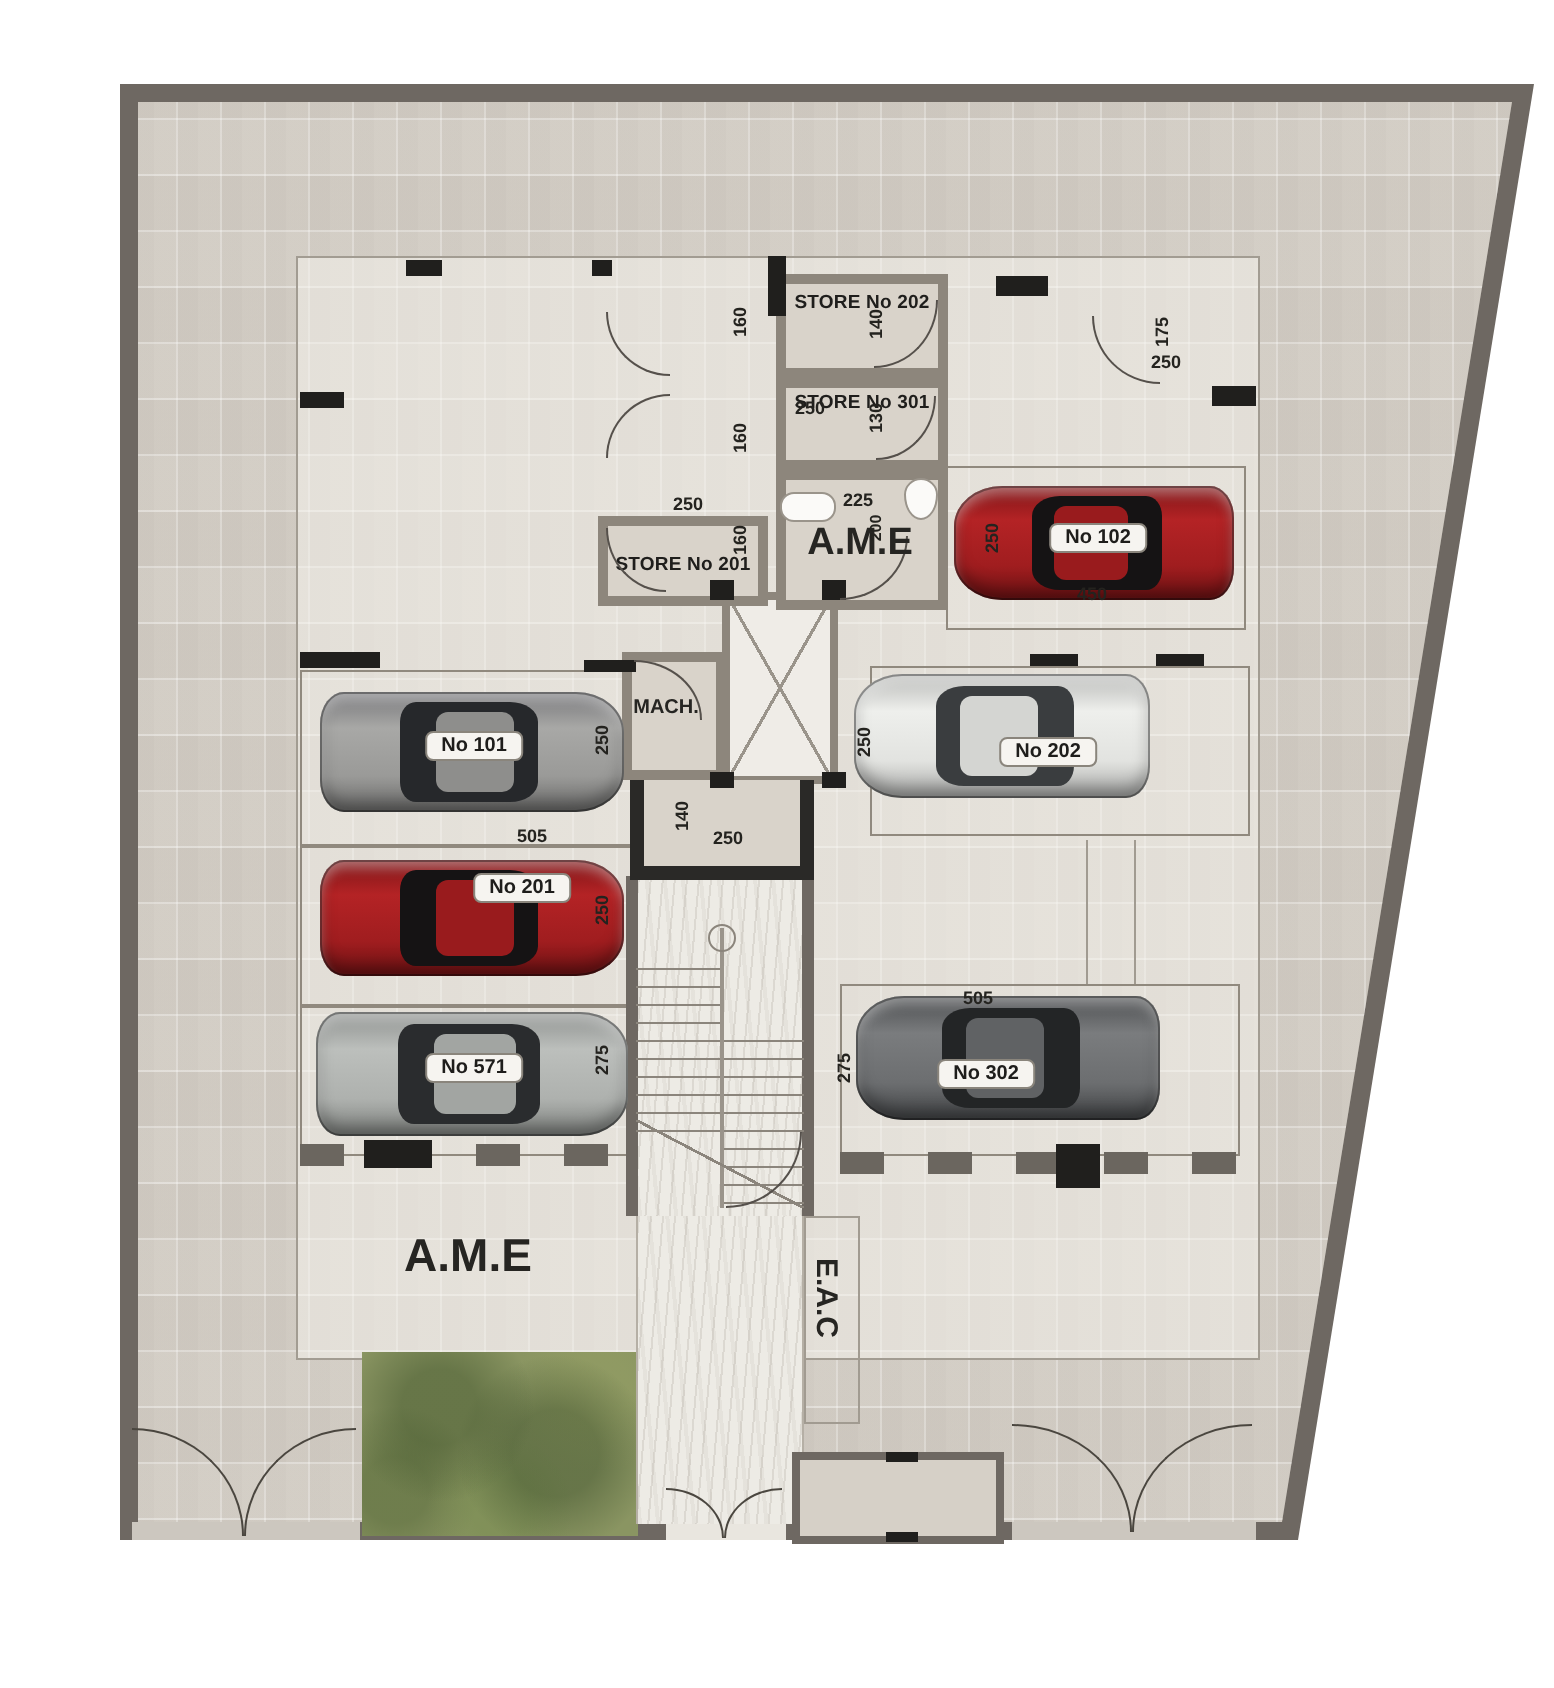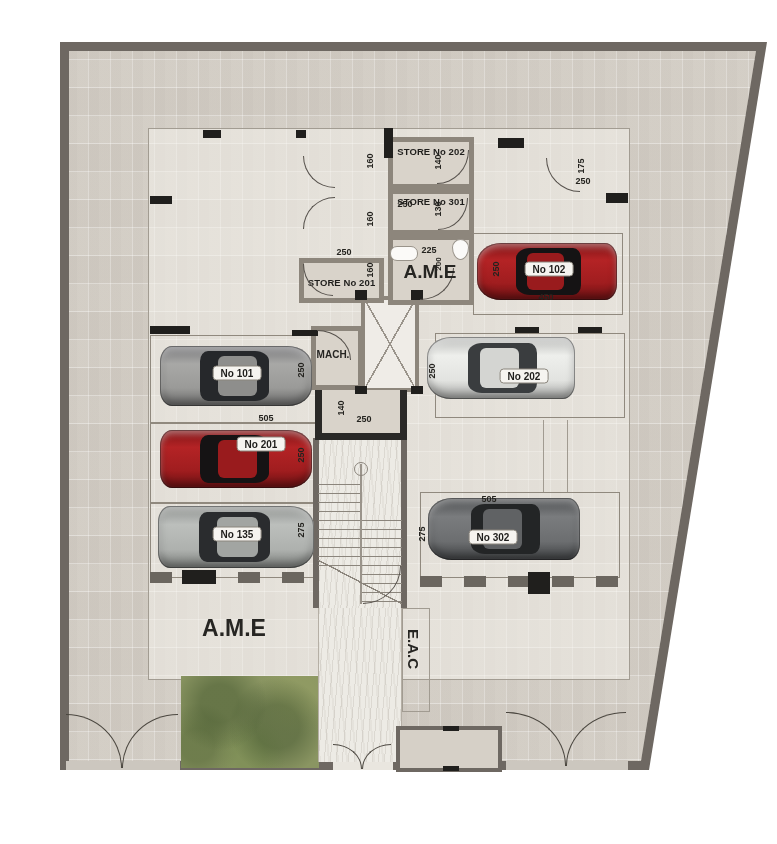--- a/index.html
+++ b/index.html
@@ -142,21 +142,21 @@
 
   <div class="car silver" style="left:160px;top:346px;width:152px;height:60px;"></div>
   <div class="car red" style="left:160px;top:430px;width:152px;height:58px;"></div>
   <div class="car silver2" style="left:158px;top:506px;width:156px;height:62px;"></div>
   <div class="car red flip" style="left:477px;top:243px;width:140px;height:57px;"></div>
   <div class="car white flip" style="left:427px;top:337px;width:148px;height:62px;"></div>
   <div class="car dark flip" style="left:428px;top:498px;width:152px;height:62px;"></div>
 
   <div class="tag" style="left:237px;top:373px;">No 101</div>
   <div class="tag" style="left:237px;top:444px;margin-left:24px;">No 201</div>
-  <div class="tag" style="left:237px;top:534px;">No 135</div>
+  <div class="tag" style="left:237px;top:534px;">No 571</div>
   <div class="tag" style="left:549px;top:269px;">No 102</div>
   <div class="tag" style="left:524px;top:376px;">No 202</div>
   <div class="tag" style="left:493px;top:537px;">No 302</div>
 
   <div class="block" style="left:203px;top:130px;width:18px;height:8px;"></div>
   <div class="block" style="left:296px;top:130px;width:10px;height:8px;"></div>
   <div class="block" style="left:384px;top:128px;width:9px;height:30px;"></div>
   <div class="block" style="left:498px;top:138px;width:26px;height:10px;"></div>
   <div class="block" style="left:606px;top:193px;width:22px;height:10px;"></div>
   <div class="block" style="left:150px;top:196px;width:22px;height:8px;"></div>

